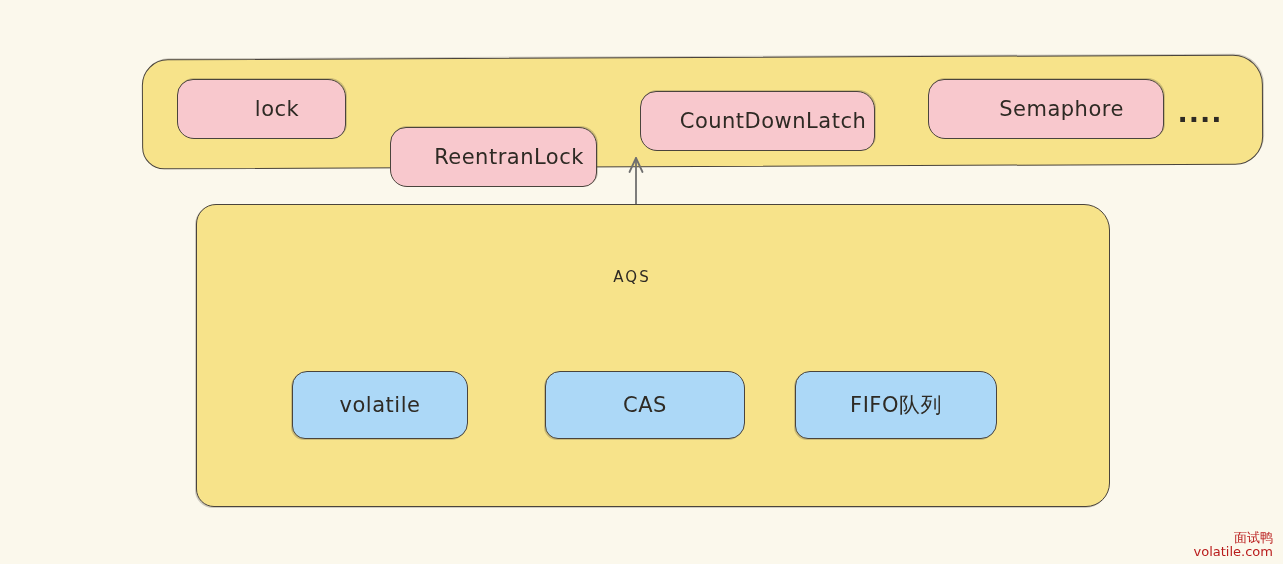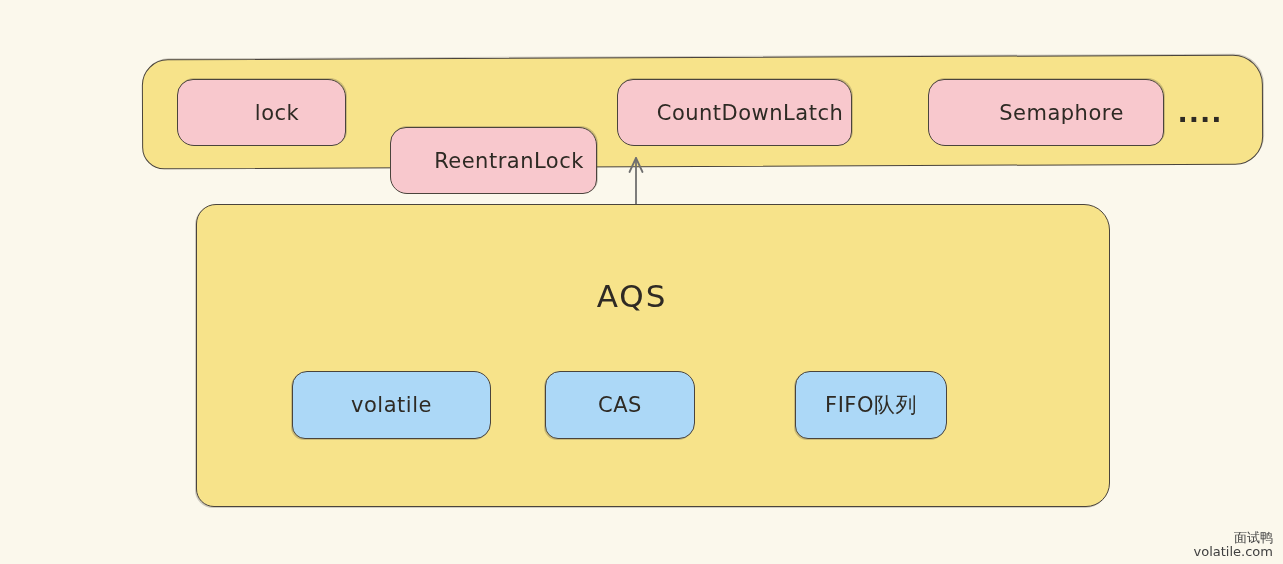--- a/index.html
+++ b/index.html
@@ -40,71 +40,70 @@
     display: flex;
     align-items: center;
     justify-content: center;
     border: 1.7px solid #4A443C;
     font-size: 21px;
     letter-spacing: 0.5px;
     white-space: nowrap;
   }
   .pink {
     background: #F8C8CD;
-    top: 79px; height: 67px;
+    top: 79px; height: 60px;
     border-radius: 16px 18px 14px 17px;
     box-shadow: 1px -1px 0 0 rgba(74,68,60,0.25);
     padding-left: 31px;
   }
   .blue {
     background: #ACD8F7;
     top: 371px; height: 68px;
     border-radius: 15px 17px 16px 13px;
     box-shadow: -1px 1px 0 0 rgba(74,68,60,0.25);
   }
 
   #node-lock            { left: 177px; width: 169px; }
   #node-reentranlock    { left: 390px; width: 207px; margin-top: 48px; }
-  #node-countdownlatch  { left: 617px; width: 235px; }
+  #node-countdownlatch  { left: 640px; width: 235px; margin-top: 12px; }
   #node-semaphore       { left: 928px; width: 236px; }
 
-  #node-volatile { left: 292px; width: 199px; }
-  #node-cas      { left: 545px; width: 150px; }
-  #node-fifo     { left: 795px; width: 152px; }
+  #node-volatile { left: 292px; width: 176px; }
+  #node-cas      { left: 545px; width: 200px; }
+  #node-fifo     { left: 795px; width: 202px; }
 
   .ellipsis {
     left: 1168px; top: 96px;
     width: 64px;
     text-align: center;
     font-size: 27px;
     font-weight: bold;
     letter-spacing: 1px;
     line-height: 34px;
     color: #2E2A24;
   }
 
   .aqs-title {
     left: 196px; top: 268px;
     width: 872px;
     text-align: center;
-    font-size: 31px;
+    font-size: 15px;
     font-weight: 500;
     letter-spacing: 2px;
-    margin-top: 10px;
   }
 
   .arrow-svg {
     left: 620px; top: 151px;
     width: 32px; height: 60px;
   }
 
   .watermark {
     right: 10px; bottom: 5px;
     text-align: right;
-    color: #404040;
+    color: #b91c1c;
     font-size: 13px;
     line-height: 14px;
   }
 </style>
 </head>
 <body>
 
 <div class="abs container-box top-container"></div>
 
 <div class="abs node pink" id="node-lock">

